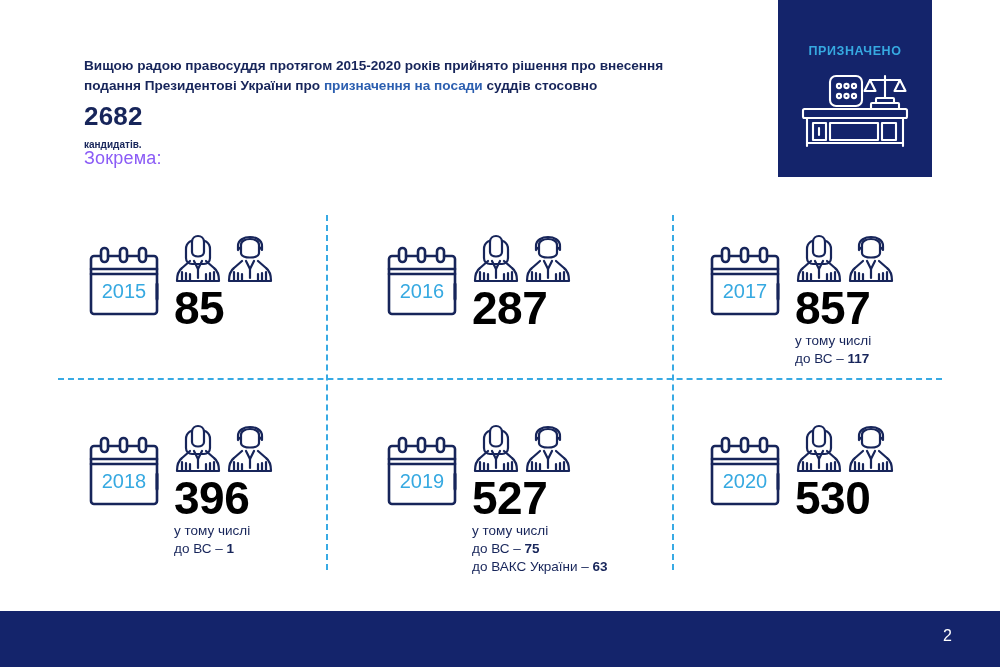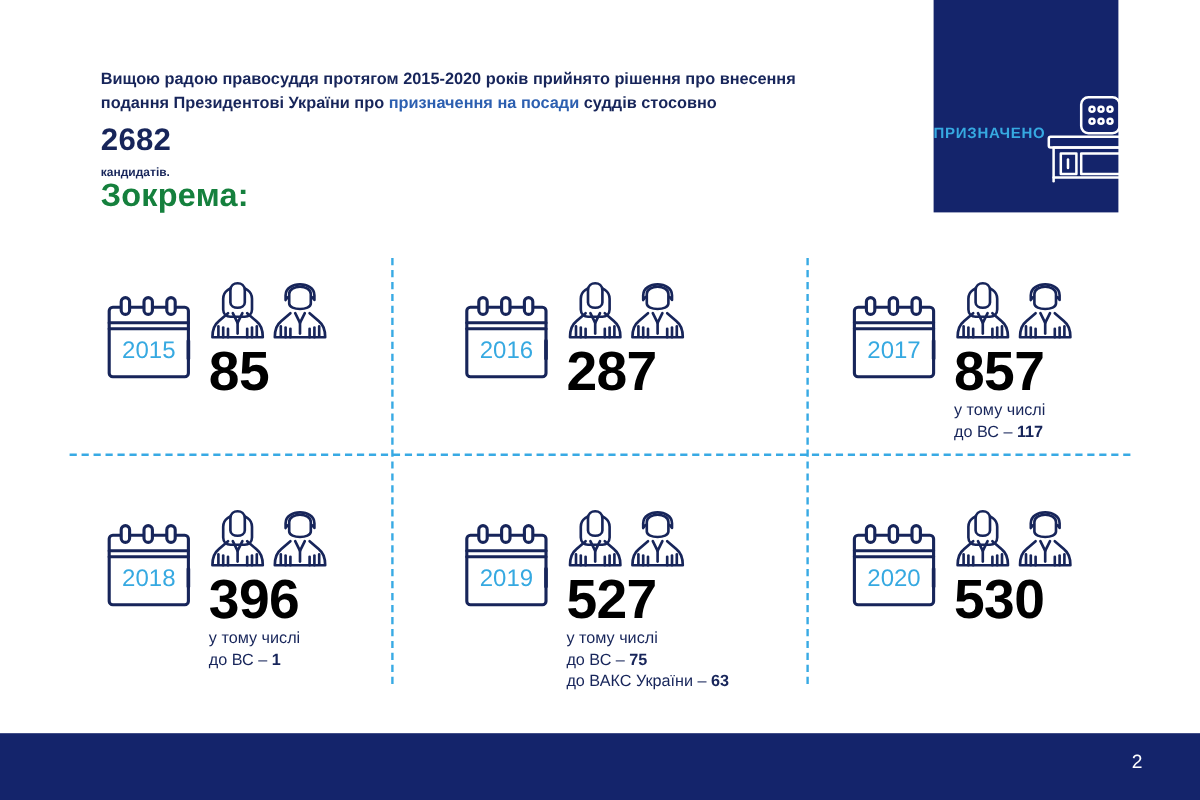--- a/index.html
+++ b/index.html
@@ -7,21 +7,21 @@
   html,body{ background:#ffffff; }
   body{
     width:1000px; height:667px; position:relative; overflow:hidden;
     font-family:"Liberation Sans","DejaVu Sans",sans-serif;
     background:#ffffff; color:#17255a;
   }
 
   
   .badge-panel{
     position:absolute; left:778px; top:0; width:154px; height:177px;
-    background:#14246b; display:flex; flex-direction:row;
+    background:#14246b; display:flex; flex-direction:column;
     align-items:center; padding-top:44px;
   }
   .badge-title{
     color:#36a9e1; font-size:12.5px; font-weight:bold; letter-spacing:.6px;
     text-align:center;
   }
   .badge-icon{ margin-top:14px; }
 
   
   .intro{
@@ -30,21 +30,21 @@
   .intro p{
     font-size:13.6px; line-height:19.5px; color:#17255a; font-weight:bold;
   }
   .hl{ color:#2c5fb0; }
   .big-count-line{ margin-top:6px; display:flex; align-items:baseline; gap:7px;flex-direction:column; }
   .big-count{ font-size:26px; font-weight:bold; color:#17255a; letter-spacing:.2px; }
   .big-count-word{ font-size:10px; font-weight:bold; color:#17255a; }
 
   .zokrema{
     position:absolute; left:84px; top:148px;
-    font-size:27px; font-weight:bold; color:#15803d; letter-spacing:.2px;
+    font-size:18px; font-weight:normal; color:#8b5cf6; letter-spacing:.2px;
   }
 
   
   .grid{ position:absolute; left:0; top:210px; width:820px; height:360px; }
   .cell{ position:absolute; display:flex; align-items:flex-start; }
   .cell .cal{ flex:0 0 auto; margin-top:16px; }
   .cell .vals{ margin-left:8px; }
   .figs{ display:block; }
   .numline{
     font-size:46px; font-weight:bold; color:#000000;

